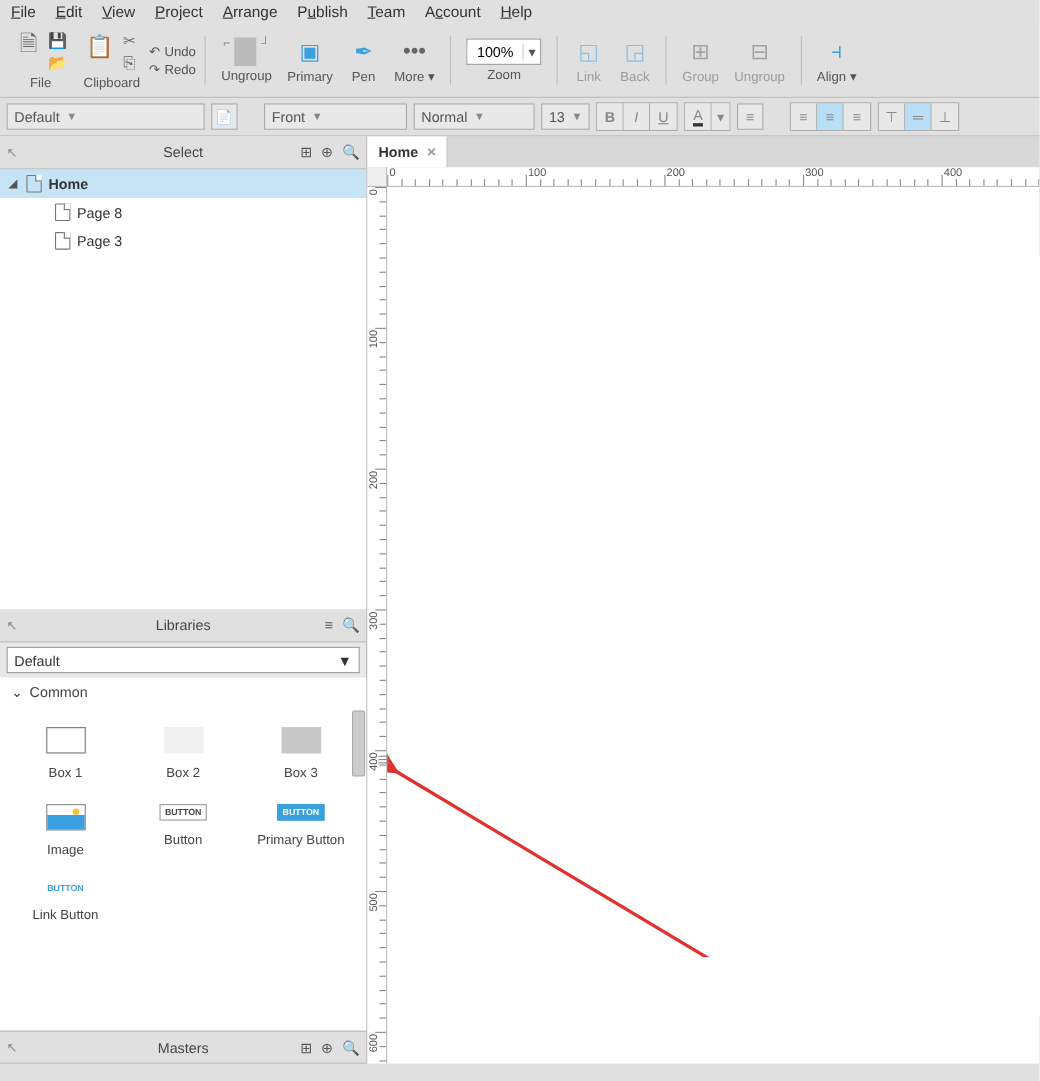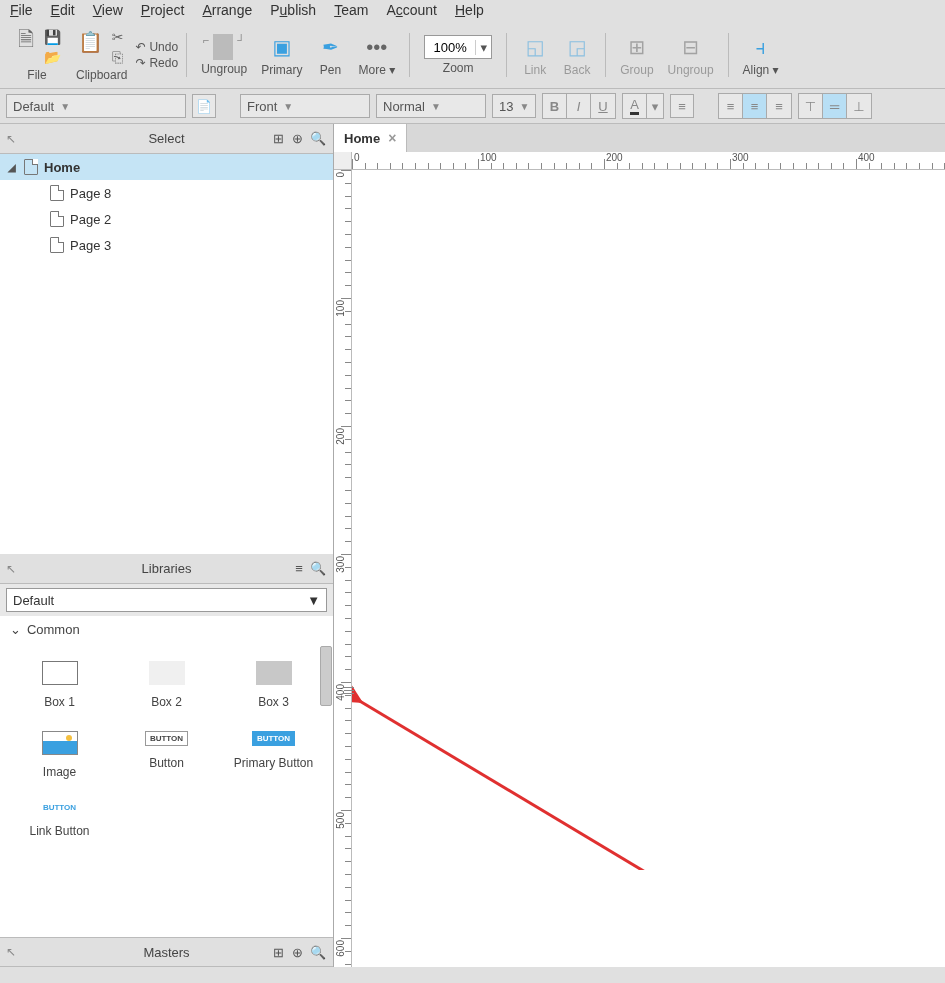--- a/index.html
+++ b/index.html
@@ -254,24 +254,20 @@
     </div>
     <div class="pages-list">
       <div class="page-row sel">
         <span class="tri">◢</span>
         <span class="doc"></span>
         <span>Home</span>
       </div>
       <div class="page-row child">
         <span class="doc"></span>
         <span>Page 8</span>
-      </div>
-      <div class="page-row child">
-        <span class="doc"></span>
-        <span>Page 2</span>
       </div>
       <div class="page-row child">
         <span class="doc"></span>
         <span>Page 3</span>
       </div>
     </div>
 
     <div class="panel-hdr">
       <span class="popout">↖</span>
       <span class="title">Libraries</span>

